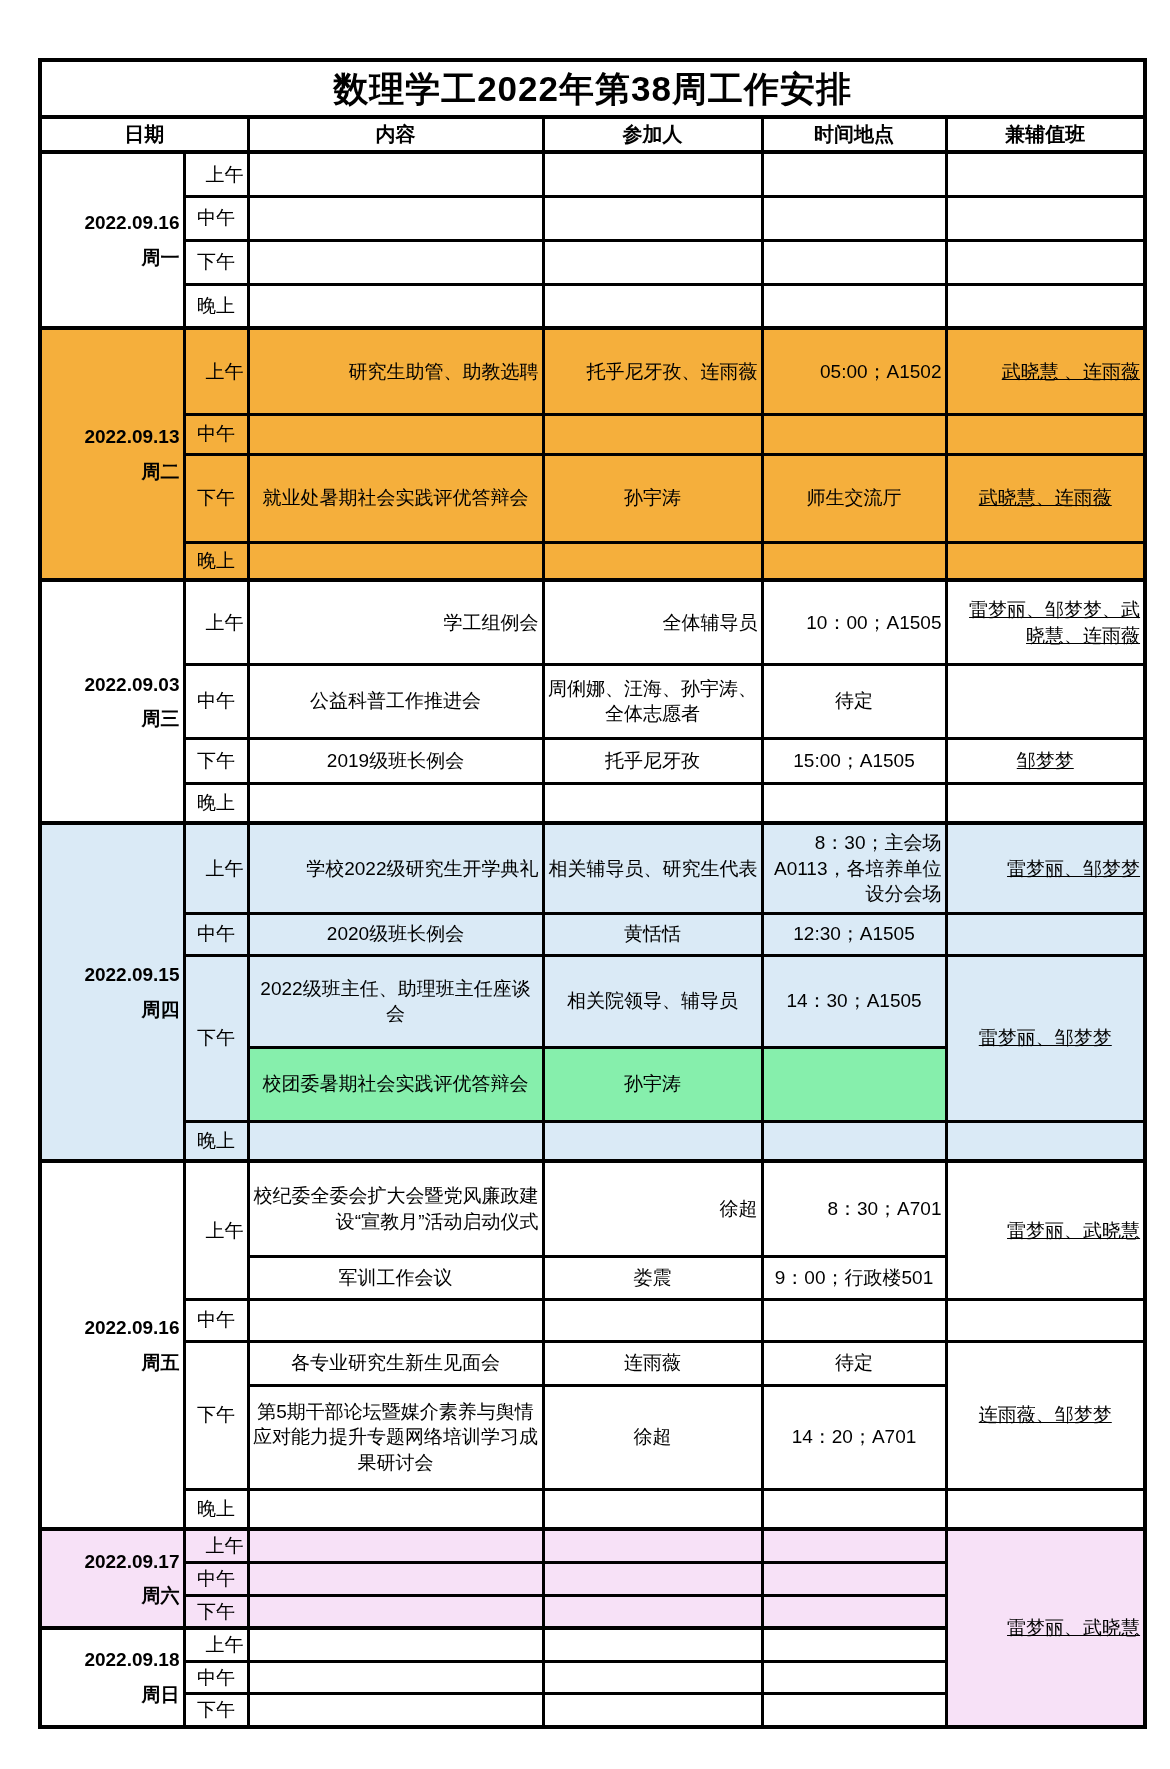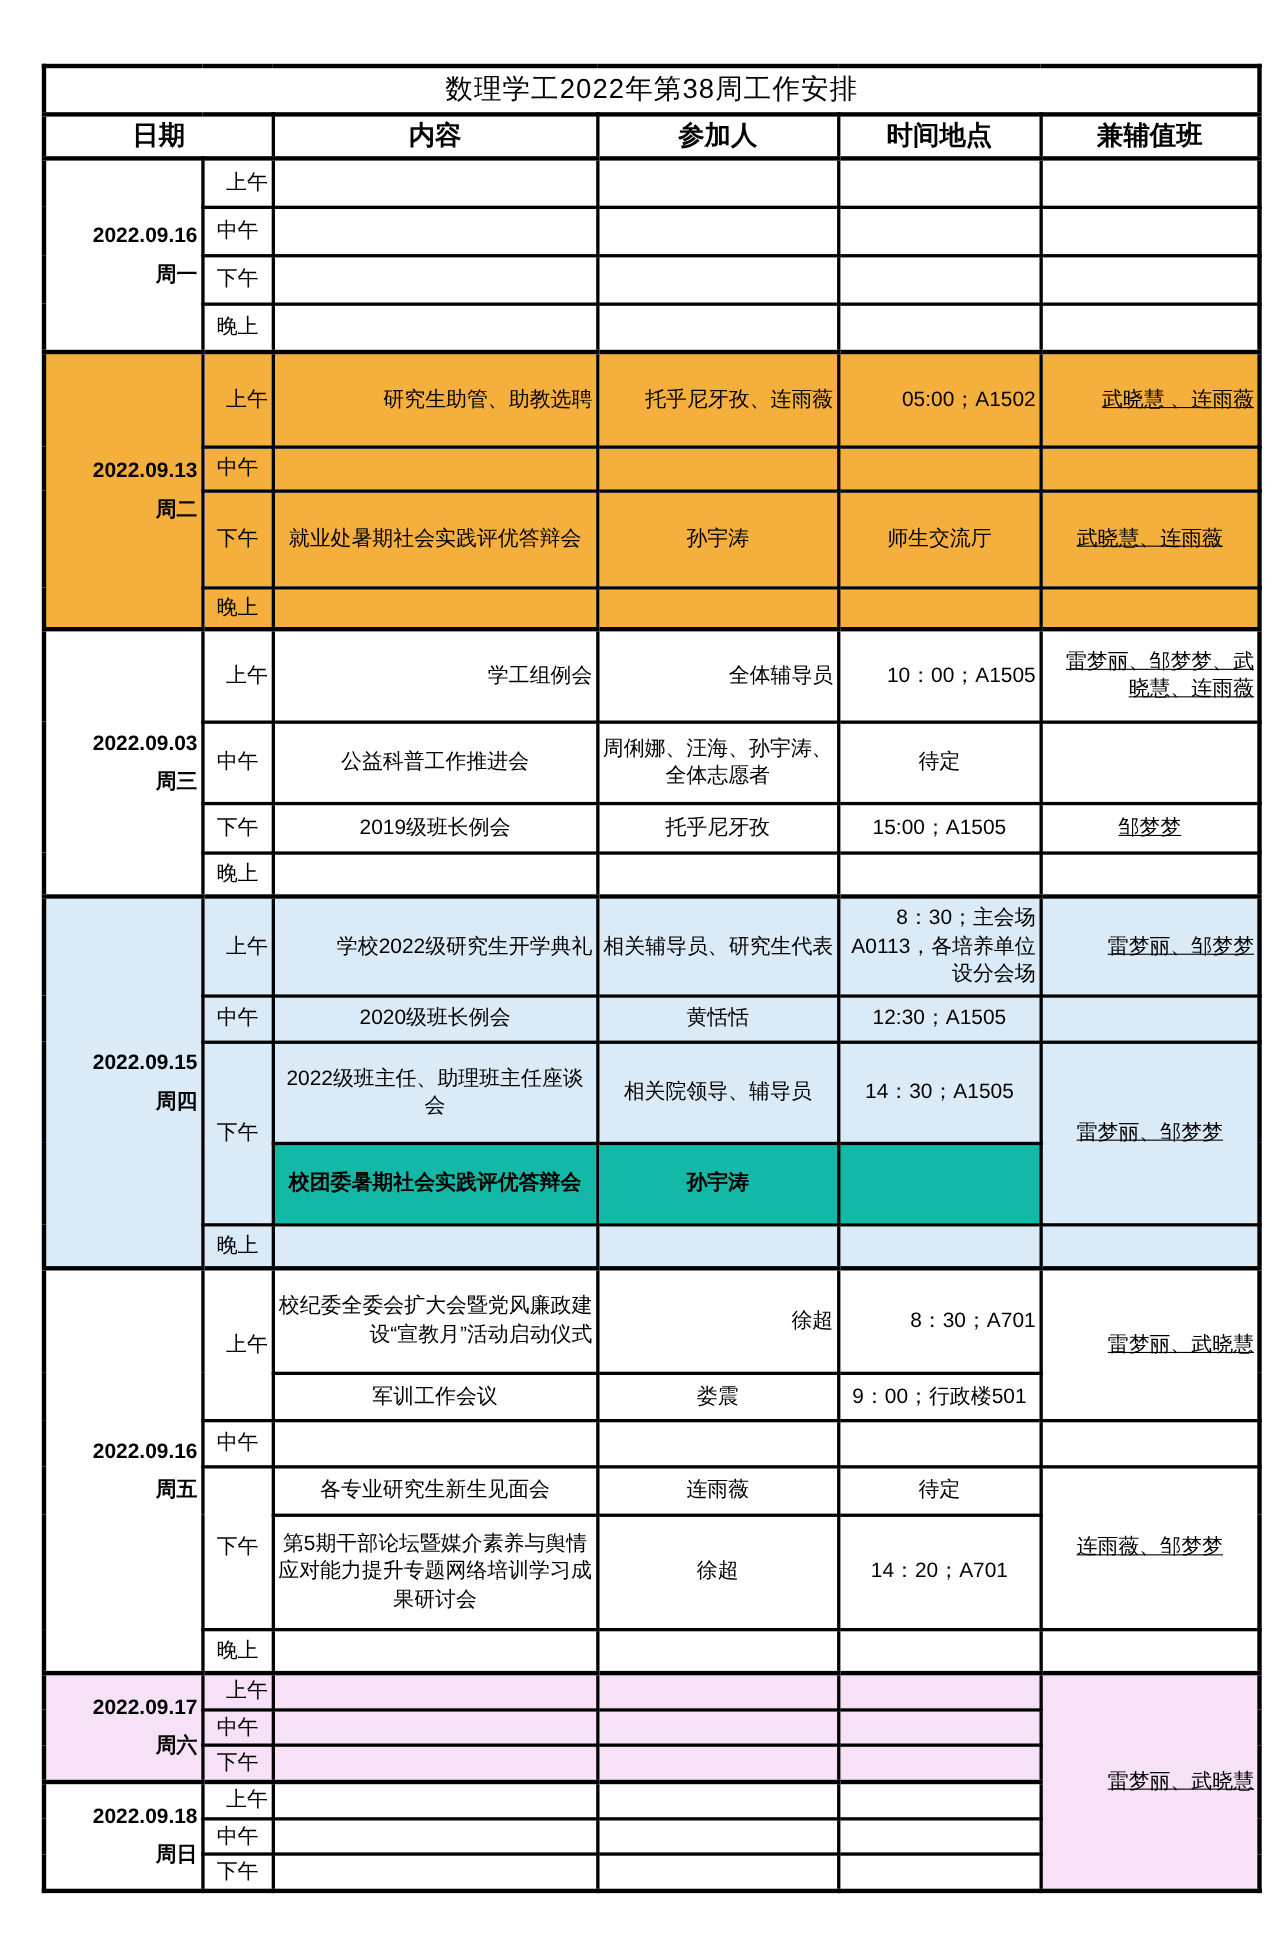--- a/index.html
+++ b/index.html
@@ -21,29 +21,29 @@
     border:3px solid #000;
     text-align:center;
     vertical-align:middle;
     padding:2px 3px;
     font-size:19px;
     line-height:1.35;
     word-break:break-word;
     overflow:hidden;
   }
   tr.title-row td{
-    font-size:25px;
-    font-weight:normal;
+    font-size:35px;
+    font-weight:bold;
     letter-spacing:1px;
     border-bottom-width:4px;
     padding:3px 0;
   }
   tr.head-row td{
     font-weight:bold;
-    font-size:24px;
+    font-size:20px;
     border-bottom-width:4px;
   }
   tr.day-first td{border-top-width:4px;text-align:right;}
   td.date-cell{font-weight:bold;font-size:20px;}
   td.date-cell .dl{margin-bottom:9px;}
   td.period-cell{font-size:20px;}
   td.content-cell{font-size:19px;}
   td.duty-cell{font-size:19px;text-decoration:underline;}
 </style>
 </head>
@@ -190,21 +190,21 @@
     <td>12:30；A1505</td>
     <td class="duty-cell"></td>
   </tr>
   <tr style="height: 92px; background-color: rgb(218, 234, 246);">
     <td class="period-cell" rowspan="2">下午</td>
     <td class="content-cell">2022级班主任、助理班主任座谈会</td>
     <td>相关院领导、辅导员</td>
     <td>14：30；A1505</td>
     <td class="duty-cell" rowspan="2">雷梦丽、邹梦梦</td>
   </tr>
-  <tr style="height: 74px; background-color: #14b8a6; font-weight: bold;">
+  <tr style="height: 74px; background-color: #86efac;">
     <td class="content-cell">校团委暑期社会实践评优答辩会</td>
     <td>孙宇涛</td>
     <td></td>
   </tr>
   <tr style="height: 40px; background-color: rgb(218, 234, 246);">
     <td class="period-cell">晚上</td>
     <td class="content-cell"></td>
     <td></td>
     <td></td>
     <td class="duty-cell"></td>

